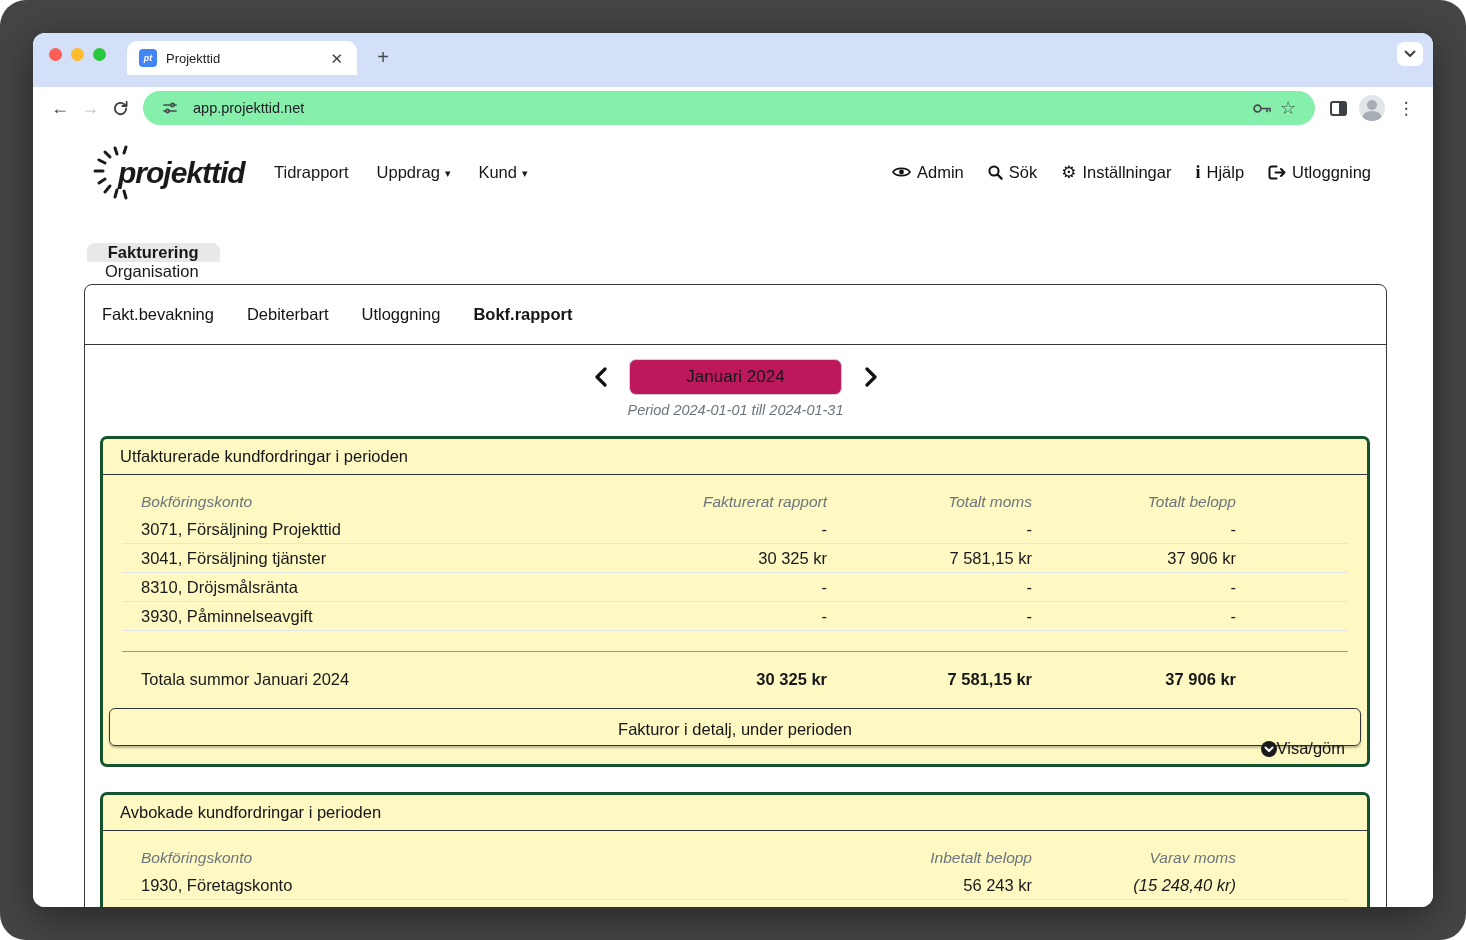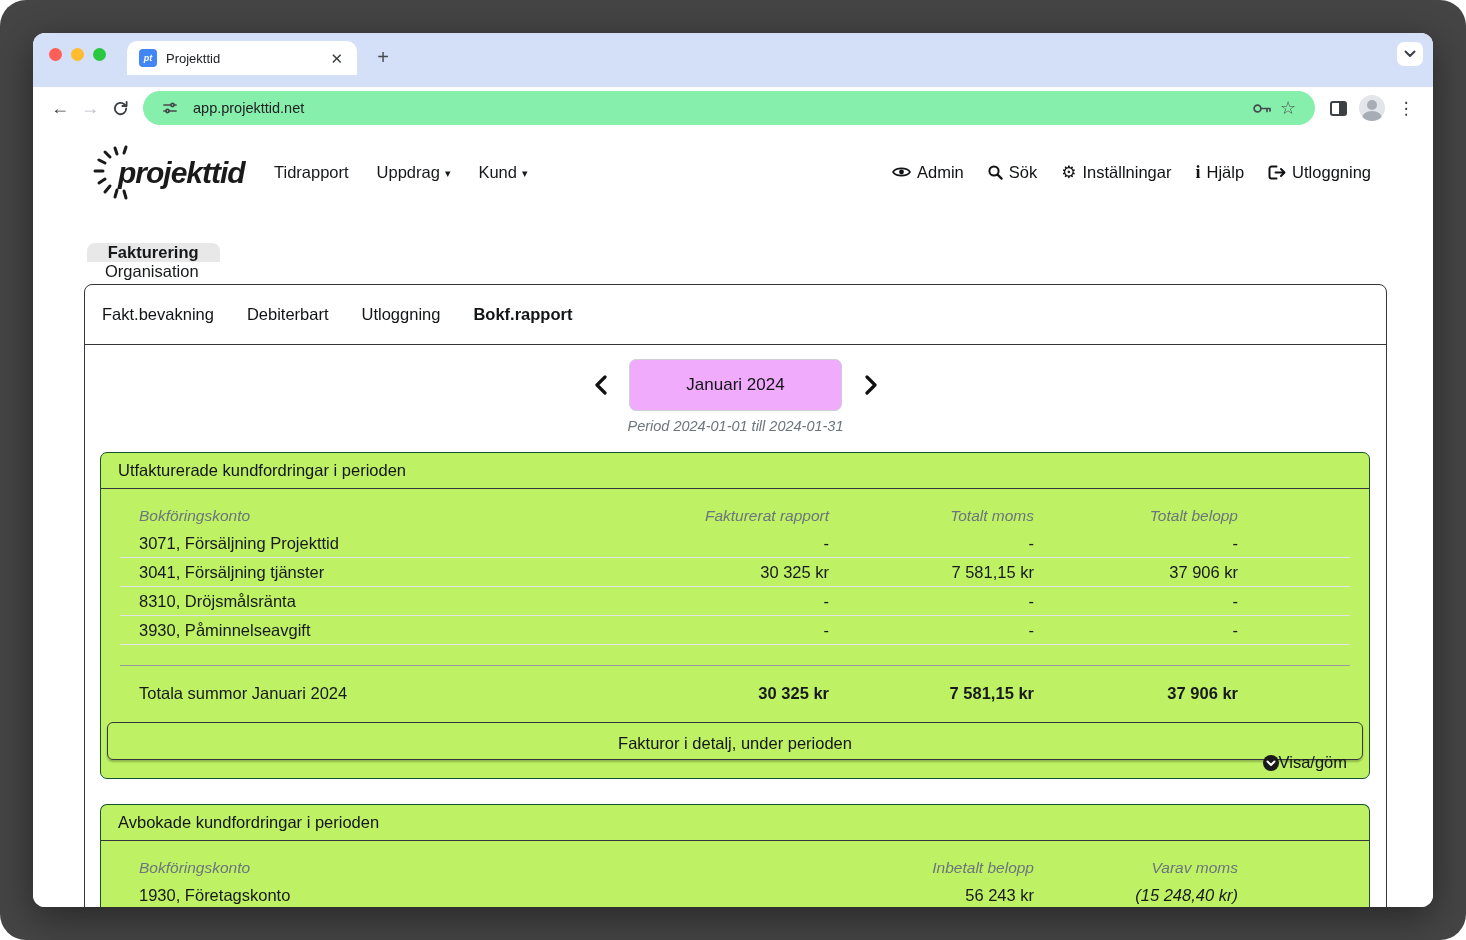--- a/index.html
+++ b/index.html
@@ -65,25 +65,25 @@
 
   
   .panel { position:absolute; left:51px; top:155px; width:1303px; height:660px;
            border:1px solid #33373c; border-radius:8px 8px 0 0; background:#fff; }
   .subtabs { height:60px; display:flex; align-items:center; gap:33px; padding-left:17px;
              border-bottom:1px solid #33373c; font-size:16.5px; color:#121416; }
   .subtab.active { font-weight:bold; }
 
   .monthnav { margin-top:14px; display:flex; align-items:center; justify-content:center; gap:21px; }
   .mn-chev { width:16px; height:20px; display:flex; align-items:center; justify-content:center; }
-  .mn-btn { width:213px; height:52px; background:#f0abfc; border:1px solid #cfcfd6; border-radius:7px;
+  .mn-btn { width:213px; height:36px; background:#be185d; border:1px solid #cfcfd6; border-radius:7px;
             font-size:17px; color:#131517; display:flex; align-items:center; justify-content:center; }
   .period { margin-top:7px; text-align:center; font-size:14.5px; font-style:italic; color:#6c757d; }
 
-  .card { margin:18px 16px 8px 15px; border:1px solid #14532d; border-radius:7px; background:#bef264; }
+  .card { margin:18px 16px 8px 15px; border:3px solid #14532d; border-radius:7px; background:#fef9c3; }
   .card2 { margin-top:25px; border-radius:7px 7px 0 0; border-bottom:none; height:160px; overflow:hidden; }
   .card-h { padding:8px 17px; font-size:16.5px; color:#131517; border-bottom:1px solid #33373c; }
 
   .tbl { margin:14px 19px 0 19px; font-size:16.5px; color:#17191b; }
   .trow { display:grid; grid-template-columns:1fr 205px 205px 204px; padding-right:112px; align-items:center; }
   .trow.cols3 { grid-template-columns:1fr 205px 204px; }
   .thead { font-size:15.5px; font-style:italic; color:#6c757d; height:26px; }
   .drow { height:29px; border-bottom:1px solid #e2e5e8; }
   .c1 { padding-left:19px; }
   .num { text-align:right; }

